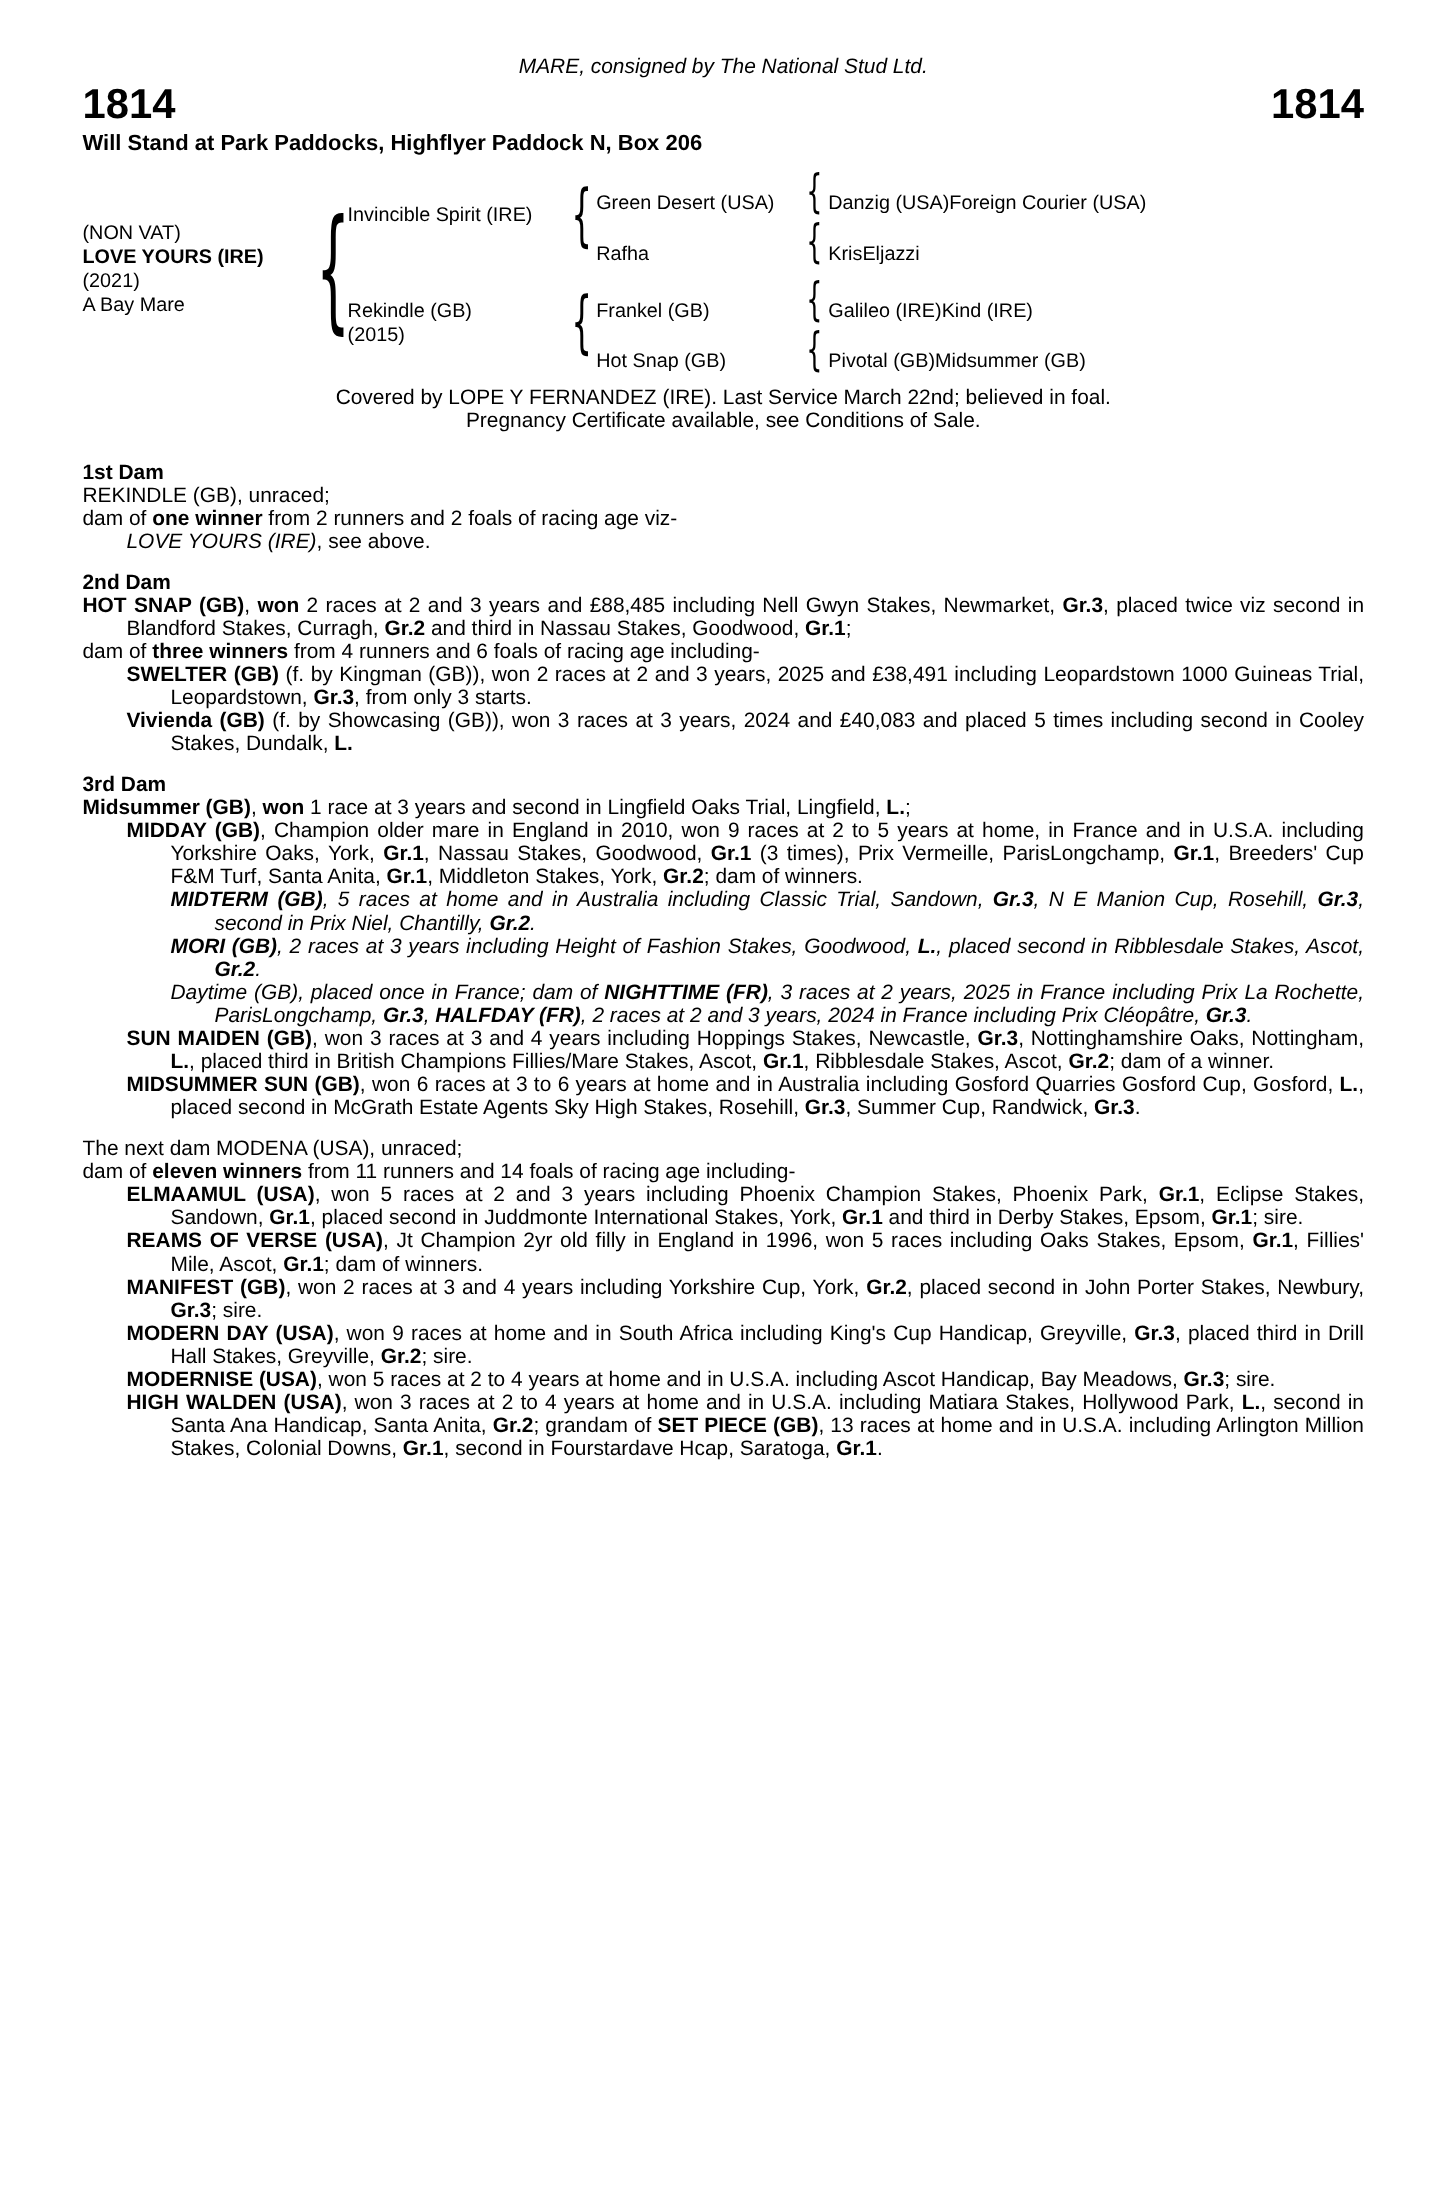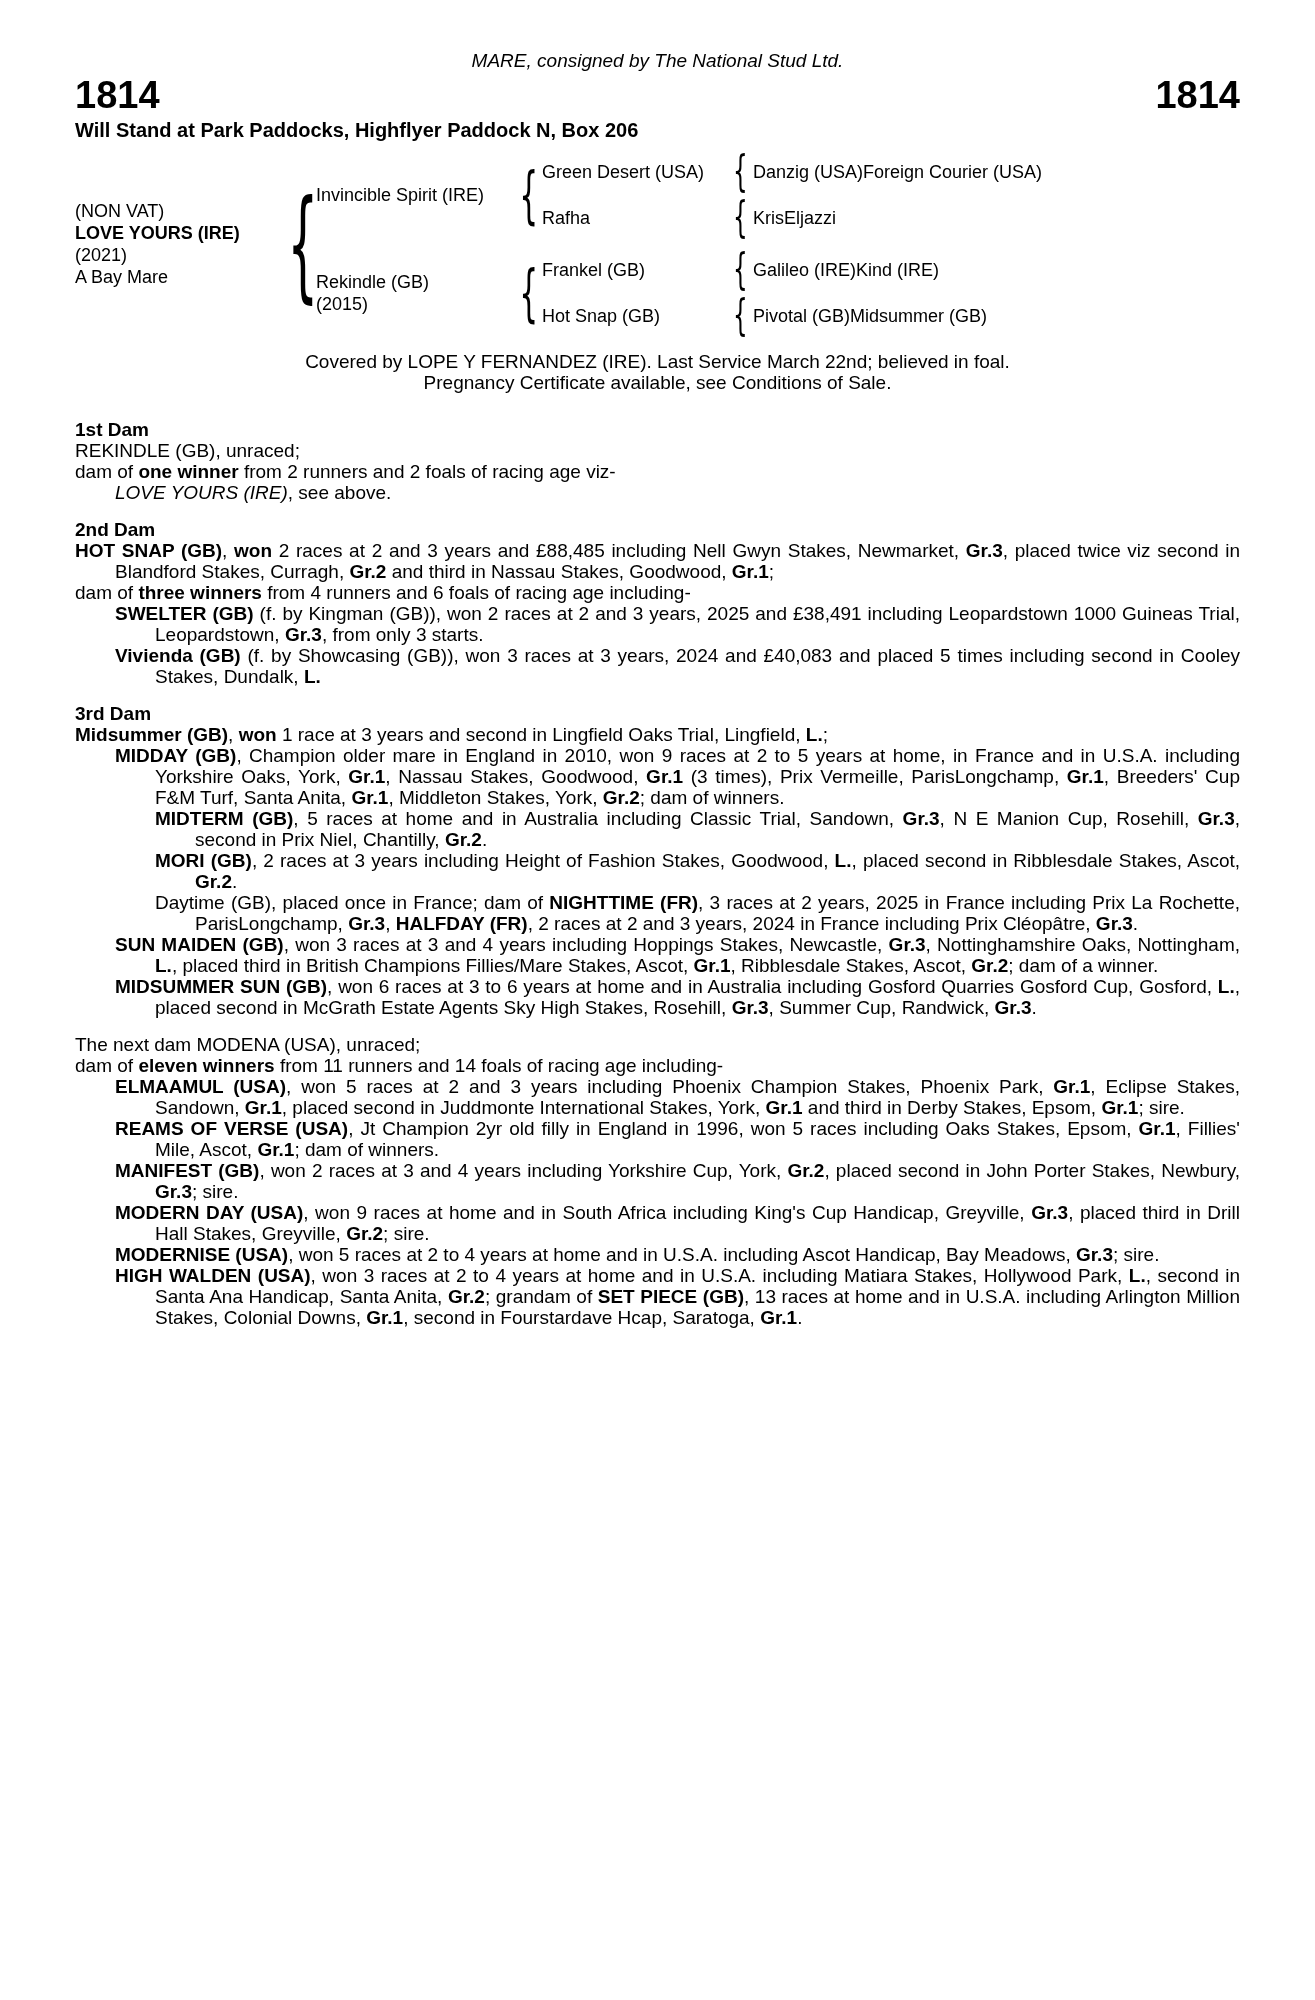--- a/index.html
+++ b/index.html
@@ -22,41 +22,41 @@
   .stand-line { font-weight: bold; font-size: 20px; margin-top: 3px; }
 
   
   .pedigree { display: flex; align-items: center; margin-top: 8px; font-size: 18px; }
   .ped-line { line-height: 22px; white-space: nowrap; }
   .ped-subject { width: 215px; flex: 0 0 215px; }
   .ped-tree { flex: 1; display: flex; flex-direction: column; gap: 6px; }
   .ped-half { display: flex; align-items: center; }
   .gen2cell { width: 200px; flex: 0 0 200px; }
   .quarters { display: flex; flex-direction: column; }
-  .quarter { display: flex; align-items: center; height: 46px; }
+  .quarter { display: flex; align-items: flex-end; height: 46px; }
   .gen3cell { width: 185px; flex: 0 0 185px; }
   .gen4cell { display: flex; justify-content: center; }
 
   .brace { display: flex; align-items: center; justify-content: center;
            width: 26px; flex: 0 0 26px; overflow: visible; }
   .brace-glyph { display: block; line-height: 1; font-weight: normal;
                  font-family: "DejaVu Sans", sans-serif; }
   .brace-main .brace-glyph { font-size: 122px; transform: scale(0.40, 1); }
   .brace-half .brace-glyph { font-size: 62px; transform: scale(0.48, 1); }
   .brace-pair .brace-glyph { font-size: 42px; transform: scale(0.55, 1); }
 
   
   .covered { text-align: center; margin: 12px 0 26px 0; }
 
   
   .text-block { margin-top: 0; }
   .para { margin: 0; text-align: justify; }
   .p0 { padding-left: 40px; text-indent: -40px; }
   .p1 { padding-left: 80px; text-indent: -40px; }
-  .p2 { padding-left: 120px; text-indent: -40px; }
+  .p2 { padding-left: 120px; text-indent: -40px; font-style: italic; }
   .heading { margin-top: 16px; font-weight: bold; text-align: left; }
   .gap-top { margin-top: 16px; }
 </style>
 </head>
 <body>
 
 <header>
   <div class="consignor">MARE, consigned by The National Stud Ltd.</div>
   <div class="lot-row">
     <div>1814</div>

